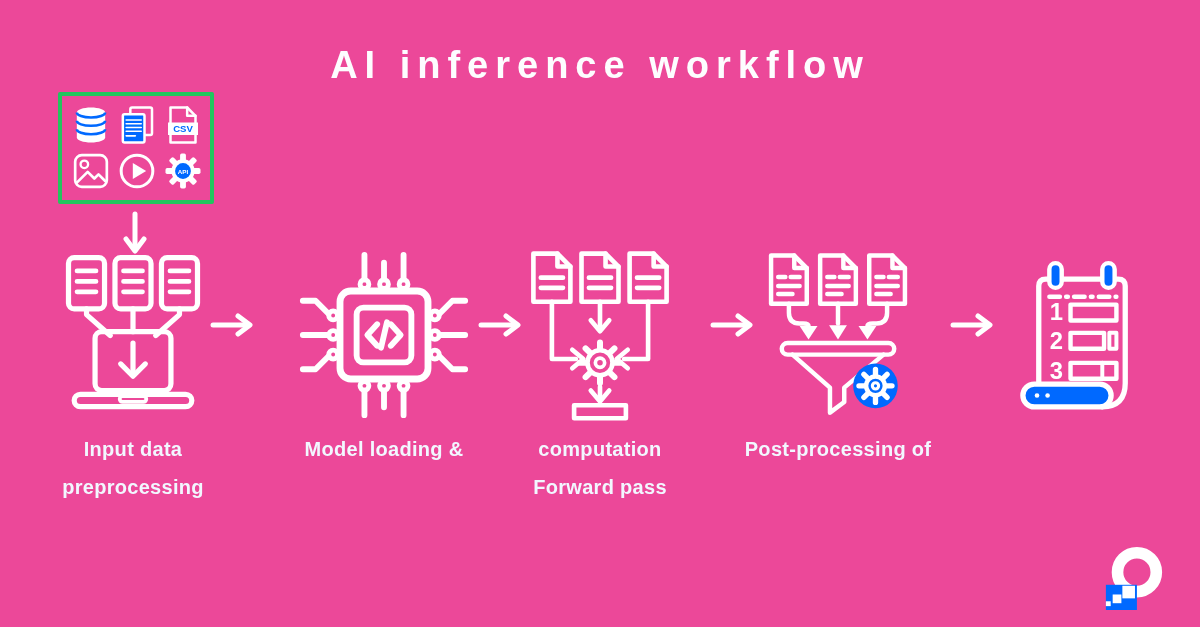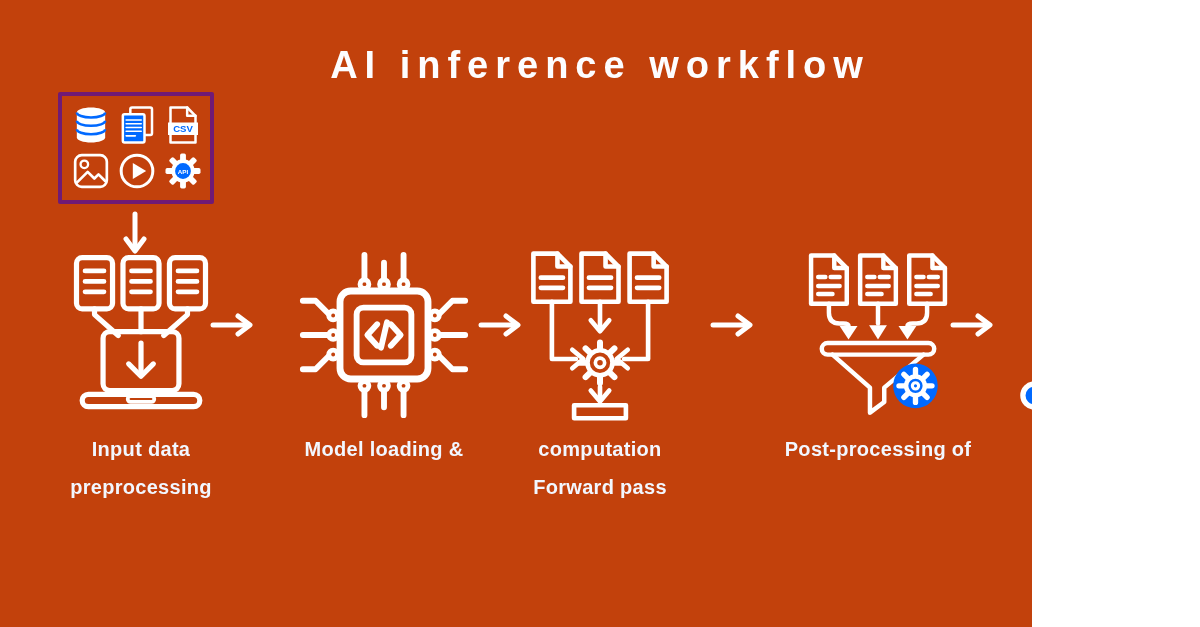--- a/index.html
+++ b/index.html
@@ -1,31 +1,31 @@
 <!DOCTYPE html>
 <html><head>
 <meta charset="utf-8">
 <style>
   html,body{margin:0;padding:0;}
   .canvas{
-    position:relative; width:1032px; height:627px; overflow:hidden;
-    background:#c2410c;
+    position:relative; width:1200px; height:627px; overflow:hidden;
+    background:#ec4899;
     font-family:"Liberation Sans", sans-serif;
     color:#ffffff;
     text-decoration:underline;
   }
   .title{
     position:absolute; top:44px; left:0; width:1200px;
     text-align:center; font-size:38px; font-weight:700;
     letter-spacing:7px; color:#fdfdff; margin:0;
   }
   
   .sources-box{
     position:absolute; left:58px; top:92px; width:156px; height:112px;
-    border:4px solid #701a75; box-sizing:border-box; border-radius:2px;
+    border:4px solid #22c55e; box-sizing:border-box; border-radius:2px;
     display:grid; grid-template-columns:repeat(3,1fr); grid-template-rows:repeat(2,1fr);
     padding:8px 9px; gap:4px 6px; align-items:center; justify-items:center;
   }
   .sources-box svg{display:block;}
   .down-arrow{position:absolute; left:122px; top:211px;}
   
   .step{position:absolute; top:246px; width:224px; text-align:center;}
   .icon-wrap{height:178px; display:flex; align-items:center; justify-content:center;}
   .label{margin-top:6px; font-size:20px; font-weight:600; line-height:38px;
          letter-spacing:0.3px; color:#f2f7ff;}
@@ -88,21 +88,21 @@
       <circle cx="24" cy="24" r="9.5" fill="#0069ff"></circle>
       <text x="24" y="27" font-size="7.5" font-weight="bold" fill="#ffffff" text-anchor="middle">API</text>
     </svg>
   </div>
 
   <svg class="down-arrow" width="26" height="48" viewBox="0 0 26 48">
     <path class="ic" d="M13,3 V36" stroke-width="5"></path>
     <path class="ic" d="M4,28 L13,40 L22,28" stroke-width="5"></path>
   </svg>
 
-  <div class="step" style="left:29px">
+  <div class="step" style="left:21px">
     <div class="icon-wrap">
       <svg width="152" height="166" viewBox="0 0 160 175">
         <g class="ic" stroke-width="5.5">
           <rect x="12" y="6" width="38" height="54" rx="6"></rect>
           <rect x="61" y="6" width="38" height="54" rx="6"></rect>
           <rect x="110" y="6" width="38" height="54" rx="6"></rect>
         </g>
         <g class="ic" stroke-width="5">
           <path d="M21,20 H41 M21,31 H41 M21,42 H41"></path>
           <path d="M70,20 H90 M70,31 H90 M70,42 H90"></path>
@@ -209,21 +209,21 @@
       <div>computation</div>
       <div>Forward pass</div>
     </div>
   </div>
 
   <svg class="h-arrow" style="left:710px" width="48" height="26" viewBox="0 0 48 26">
     <path class="ic" d="M3,13 H36" stroke-width="5"></path>
     <path class="ic" d="M28,4 L40,13 L28,22" stroke-width="5"></path>
   </svg>
 
-  <div class="step" style="left:766px">
+  <div class="step" style="left:726px">
     <div class="icon-wrap">
       <svg width="152" height="166" viewBox="0 0 170 186">
         <g class="ic" stroke-width="5">
           <path d="M10,58 V4 H36 L50,18 V58 Z"></path>
             <path d="M36,4 V18 H50"></path>
           <path d="M18,28 H26 M32,28 H42 M18,38 H42 M18,47 H34"></path>
           <path d="M65,58 V4 H91 L105,18 V58 Z"></path>
             <path d="M91,4 V18 H105"></path>
           <path d="M73,28 H81 M87,28 H97 M73,38 H97 M73,47 H89"></path>
           <path d="M120,58 V4 H146 L160,18 V58 Z"></path>

